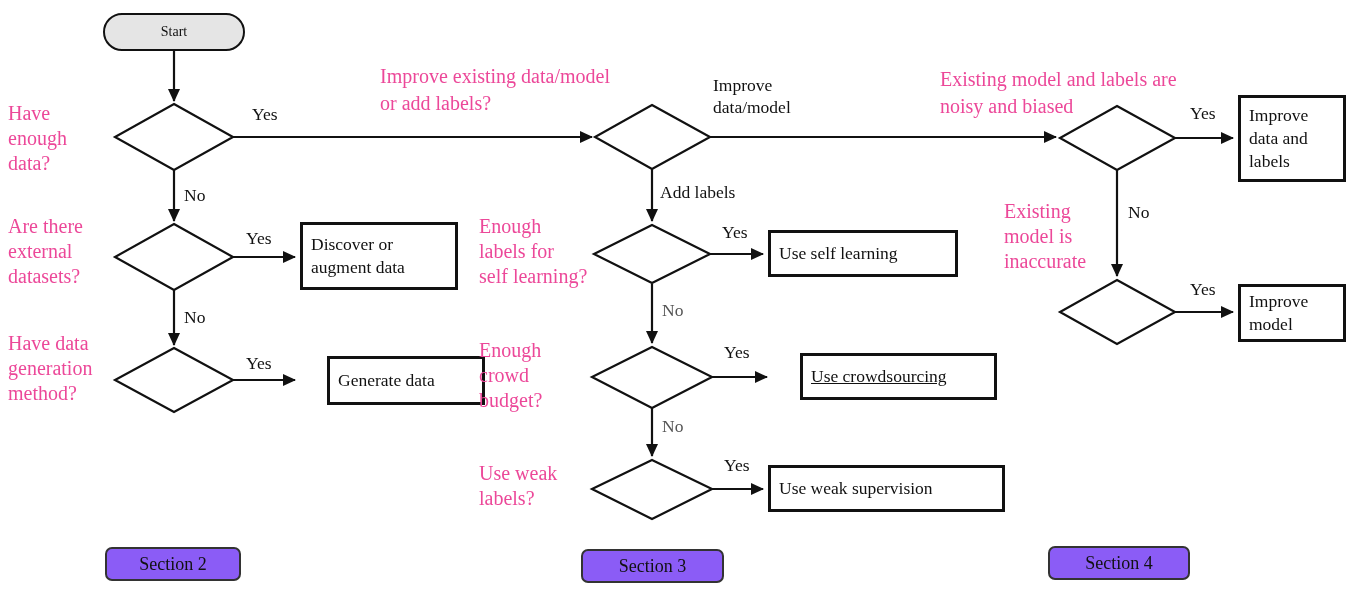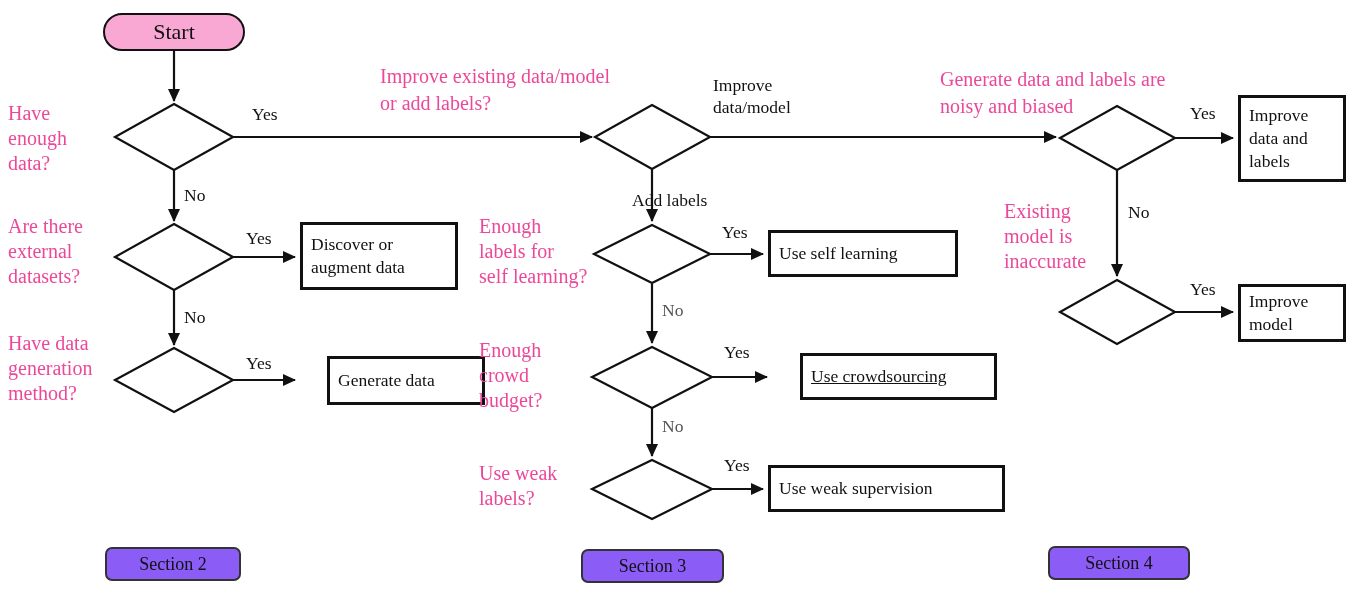--- a/index.html
+++ b/index.html
@@ -21,23 +21,23 @@
   .edge-label.gray { color:#555; }
   .box {
     position:absolute; box-sizing:border-box;
     border:3px solid #111; background:#fff;
     display:flex; align-items:center;
     font-size:17.5px; line-height:23px;
     padding:2px 8px; white-space:pre-line;
   }
   .pill {
     position:absolute; box-sizing:border-box;
-    border:2.5px solid #111; border-radius:19px; background:#f9a8d4;
+    border:2.5px solid #111; border-radius:19px; background:#e5e5e5;
     display:flex; align-items:center; justify-content:center;
-    font-size:22px;
+    font-size:14px;
   }
   .section {
     position:absolute; box-sizing:border-box;
     border:2px solid #333; border-radius:7px; background:#8b5cf6;
     display:flex; align-items:center; justify-content:center;
     font-size:18px;
   }
 </style>
 </head>
 <body>
@@ -113,32 +113,32 @@
 labels for
 self learning?</div>
   <div class="label" style="left:479px; top:338px; width:110px;">Enough
 crowd
 budget?</div>
   <div class="label" style="left:479px; top:461px; width:110px;">Use weak
 labels?</div>
 
   <div class="edge-label" style="left:713px; top:74px;">Improve
 data/model</div>
-  <div class="edge-label" style="left:632px; top:181px;margin-top:8px;">Add labels</div>
+  <div class="edge-label" style="left:660px; top:181px;">Add labels</div>
   <div class="edge-label" style="left:722px; top:221px;">Yes</div>
   <div class="edge-label gray" style="left:662px; top:299px;">No</div>
   <div class="edge-label" style="left:724px; top:341px;">Yes</div>
   <div class="edge-label gray" style="left:662px; top:415px;">No</div>
   <div class="edge-label" style="left:724px; top:454px;">Yes</div>
 
   <div class="box" style="left:768px; top:230px; width:190px; height:47px;">Use self learning</div>
   <div class="box" style="left:800px; top:353px; width:197px; height:47px;text-decoration:underline;">Use crowdsourcing</div>
   <div class="box" style="left:768px; top:465px; width:237px; height:47px;">Use weak supervision</div>
 
-  <div class="label" style="left:940px;  top:66px;  width:250px; line-height:27px;">Generate data and labels are
+  <div class="label" style="left:940px;  top:66px;  width:250px; line-height:27px;">Existing model and labels are
 noisy and biased</div>
   <div class="label" style="left:1004px; top:199px; width:105px;">Existing
 model is
 inaccurate</div>
 
   <div class="edge-label" style="left:1190px; top:102px;">Yes</div>
   <div class="edge-label" style="left:1128px; top:201px;">No</div>
   <div class="edge-label" style="left:1190px; top:278px;">Yes</div>
 
   <div class="box" style="left:1238px; top:95px;  width:108px; height:87px;">Improve

